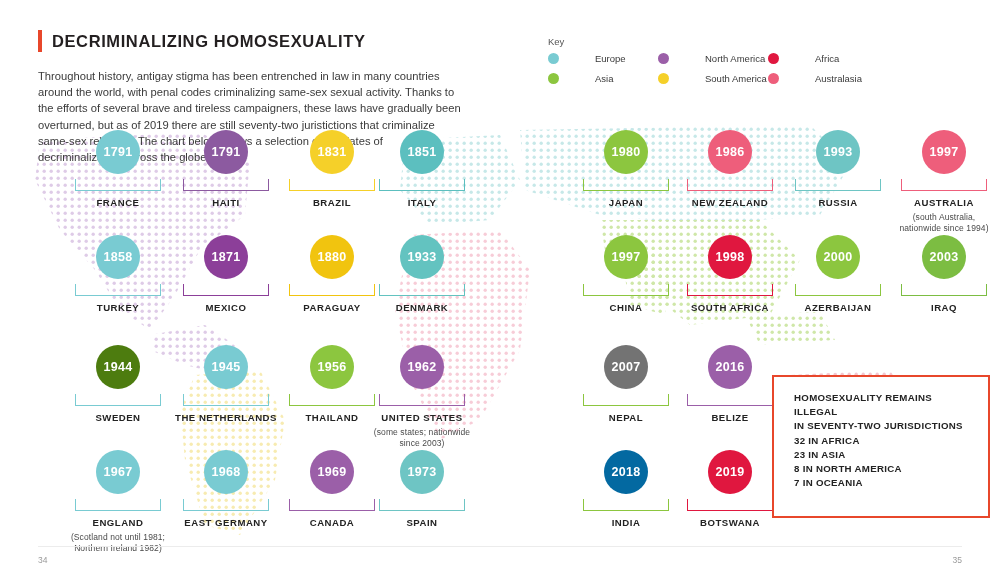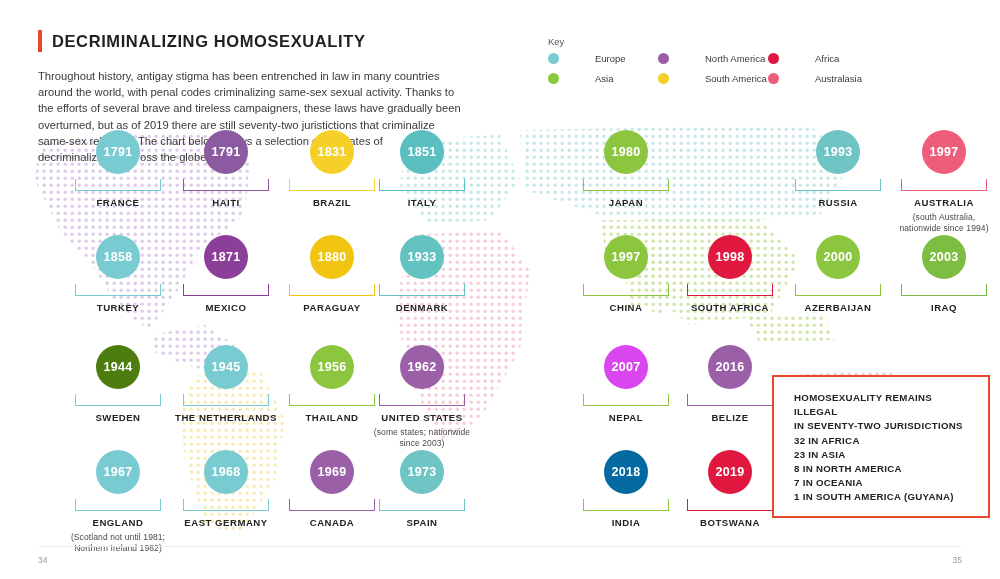--- a/index.html
+++ b/index.html
@@ -211,20 +211,25 @@
     <div class="cell" style="left: 338px; top: 0px;">
       <div class="bubble" style="background: rgb(92, 191, 191);">1851</div>
       <div class="bracket" style="border-color: rgb(92, 191, 191);"></div>
       <div class="label">ITALY</div>
     </div>
     <div class="cell" style="left: 542px; top: 0px;">
       <div class="bubble" style="background: rgb(140, 198, 63);">1980</div>
       <div class="bracket" style="border-color: rgb(140, 198, 63);"></div>
       <div class="label">JAPAN</div>
     </div>
+    <div class="cell" style="left: 646px; top: 0px;">
+      <div class="bubble" style="background: rgb(238, 94, 123);">1986</div>
+      <div class="bracket" style="border-color: rgb(238, 94, 123);"></div>
+      <div class="label">NEW ZEALAND</div>
+    </div>
     <div class="cell" style="left: 754px; top: 0px;">
       <div class="bubble" style="background: rgb(110, 197, 196);">1993</div>
       <div class="bracket" style="border-color: rgb(110, 197, 196);"></div>
       <div class="label">RUSSIA</div>
     </div>
     <div class="cell" style="left: 860px; top: 0px;">
       <div class="bubble" style="background: rgb(238, 94, 123);">1997</div>
       <div class="bracket" style="border-color: rgb(238, 94, 123);"></div>
       <div class="label">AUSTRALIA</div>
       <div class="sub">(south Australia, nationwide since 1994)</div>
@@ -284,21 +289,21 @@
       <div class="bracket" style="border-color: rgb(140, 198, 63);"></div>
       <div class="label">THAILAND</div>
     </div>
     <div class="cell" style="left: 338px; top: 215px;">
       <div class="bubble" style="background: rgb(155, 95, 168);">1962</div>
       <div class="bracket" style="border-color: rgb(155, 95, 168);"></div>
       <div class="label">UNITED STATES</div>
       <div class="sub">(some states; nationwide since 2003)</div>
     </div>
     <div class="cell" style="left: 542px; top: 215px;">
-      <div class="bubble" style="background: #d946ef;">2007</div>
+      <div class="bubble" style="background: #737373;">2007</div>
       <div class="bracket" style="border-color: rgb(140, 198, 63);"></div>
       <div class="label">NEPAL</div>
     </div>
     <div class="cell" style="left: 646px; top: 215px;">
       <div class="bubble" style="background: rgb(155, 95, 168);">2016</div>
       <div class="bracket" style="border-color: rgb(155, 95, 168);"></div>
       <div class="label">BELIZE</div>
     </div>
     <div class="cell" style="left: 34px; top: 320px;">
       <div class="bubble" style="background: rgb(121, 203, 210);">1967</div>
@@ -333,18 +338,17 @@
     </div>
   </div>
 
 <div id="callout">
   <p>HOMOSEXUALITY REMAINS ILLEGAL</p>
   <p>IN SEVENTY-TWO JURISDICTIONS</p>
   <p>32 IN AFRICA</p>
   <p>23 IN ASIA</p>
   <p>8 IN NORTH AMERICA</p>
   <p>7 IN OCEANIA</p>
-  <p>1 IN SOUTH AMERICA (GUYANA)</p>
 </div>
 
 <div id="footrule"></div>
 <div class="pagenum" id="pagenum-left">34</div>
 <div class="pagenum" id="pagenum-right">35</div>
 
 </body></html>

